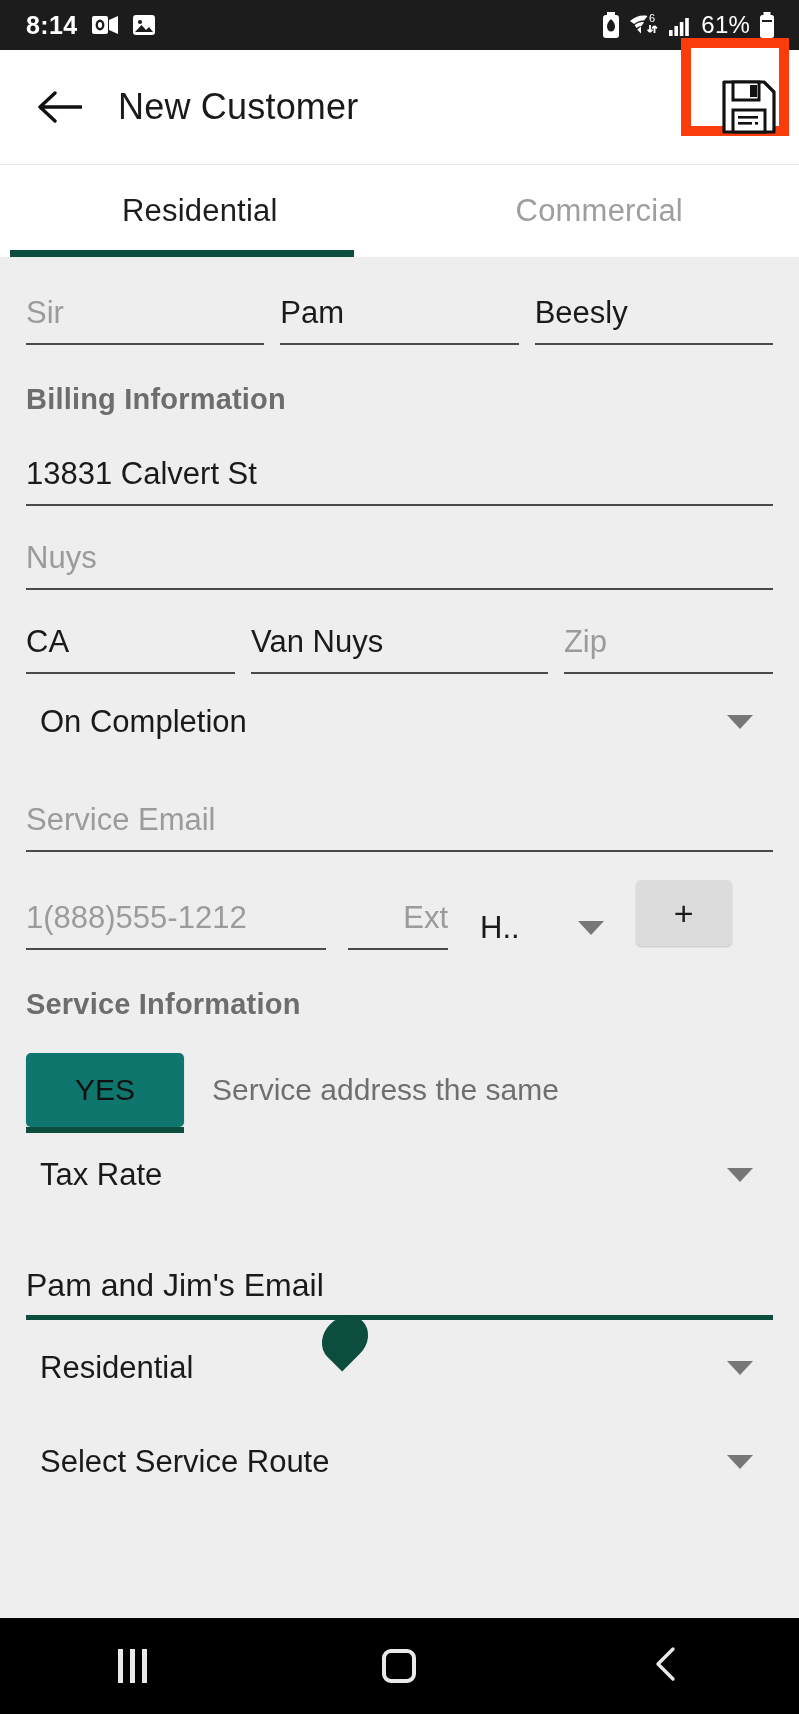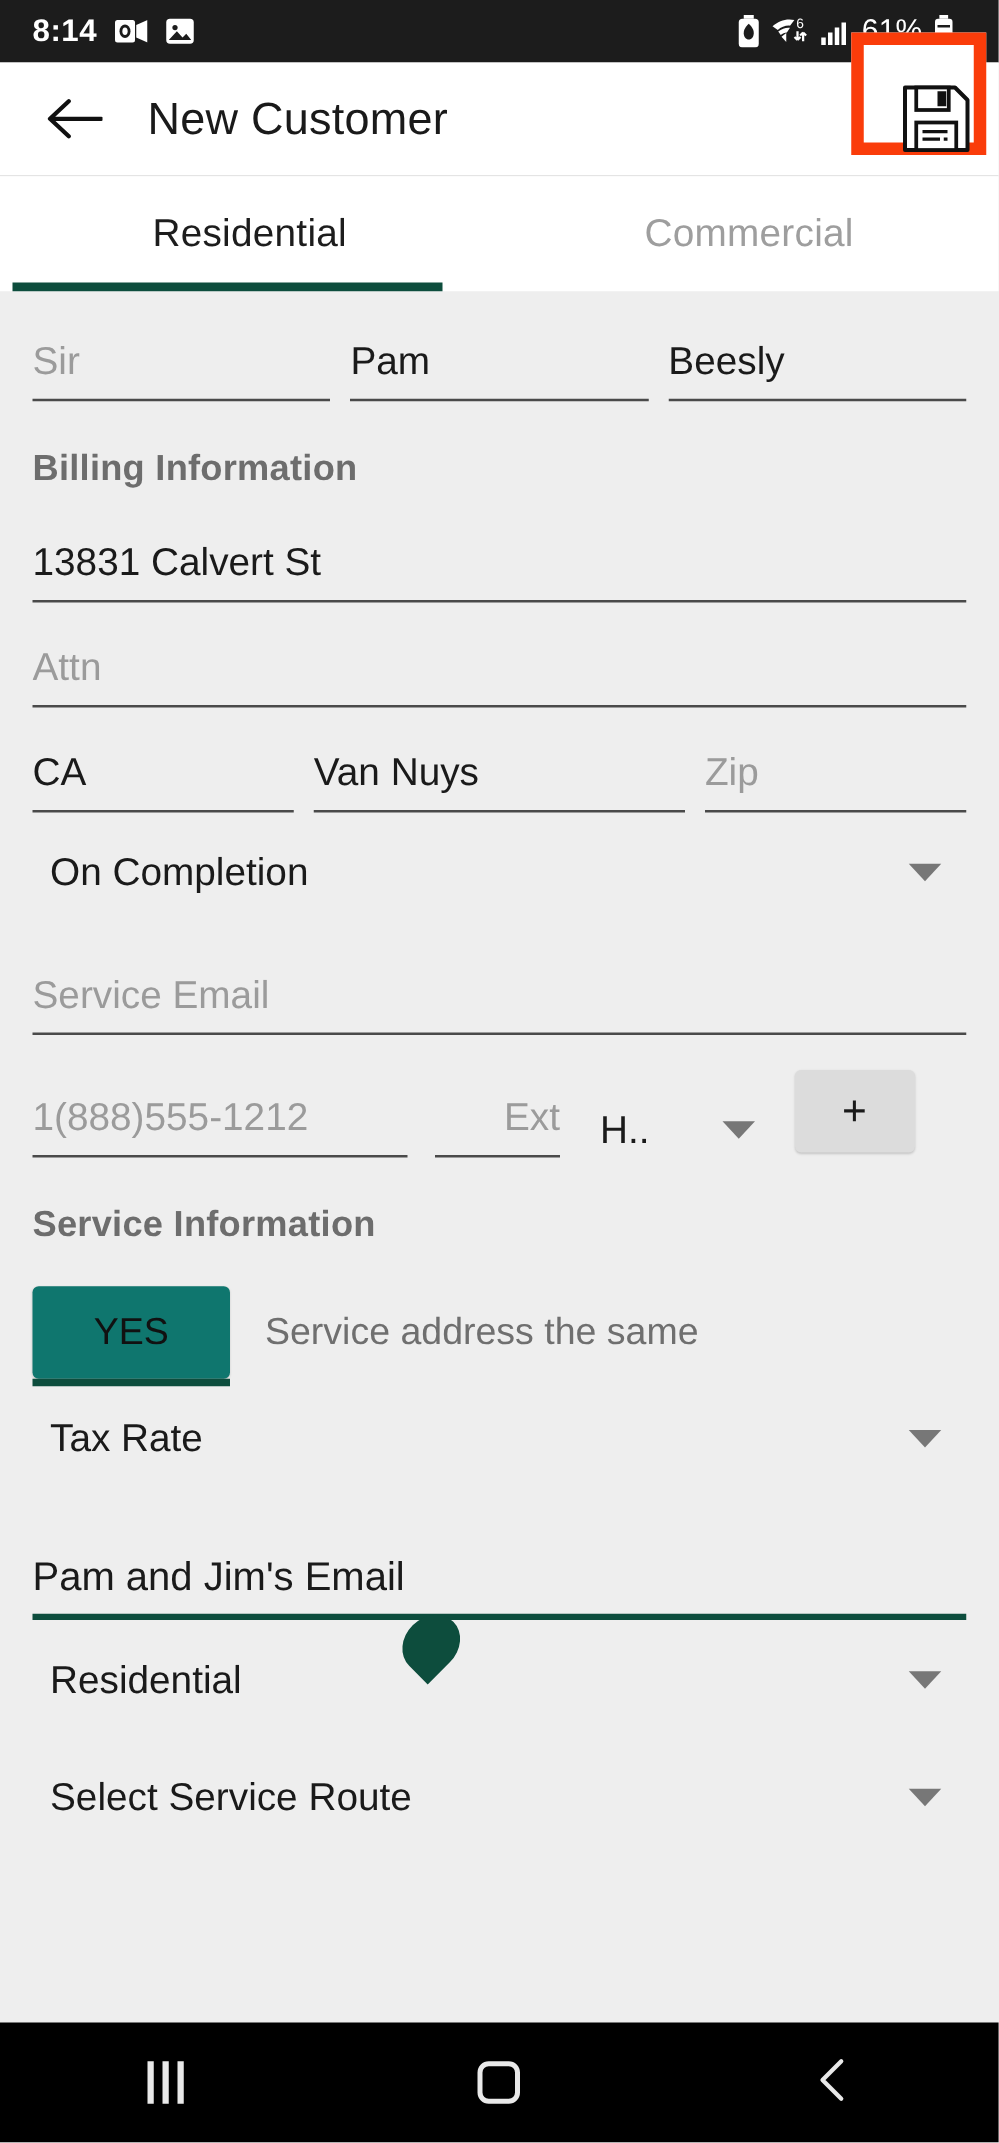--- a/index.html
+++ b/index.html
@@ -8,31 +8,31 @@
     background: #eeeeee;
     font-family: "Liberation Sans", sans-serif;
     overflow: hidden;
   }
   #screen { position: relative; width: 799px; height: 1714px; background: #eeeeee; }
 
   
   .statusbar {
     height: 50px; background: #1c1c1c; color: #ffffff;
     display: flex; align-items: center; justify-content: space-between;
-    padding: 0 36px 0 26px;
+    padding: 0 24px 0 26px;
   }
   .sb-left { display: flex; align-items: center; gap: 14px; }
   .sb-right { display: flex; align-items: center; gap: 9px; }
   .sb-clock { font-size: 25px; font-weight: 600; letter-spacing: .4px; }
   .sb-icon { display: inline-flex; align-items: center; }
   .sb-batt-pct { font-size: 24px; font-weight: 500; letter-spacing: .2px; }
 
   
   .appbar {
-    position: relative; height: 91px; background: #ffffff;
+    position: relative; height: 115px; background: #ffffff;
     display: flex; align-items: center; padding: 0 18px 0 28px;
     border-bottom: 1px solid #e4e4e4;
   }
   .back-btn { width: 62px; height: 62px; display: flex; align-items: center; justify-content: center; }
   .appbar-title {
     font-size: 36px; color: #1a1a1a; font-weight: 500;
     margin-left: 28px; letter-spacing: .2px;
   }
   .save-wrap { margin-left: auto; position: relative; }
   .save-annot {
@@ -264,21 +264,21 @@
 
     <div class="sec-head">Billing Information</div>
 
     <div class="field">
       <div class="val">13831 Calvert St</div>
       <div class="underline"></div>
     </div>
 
 
     <div class="field">
-      <div class="val placeholder">Attn</div>
+      <div class="val placeholder">Nuys</div>
       <div class="underline"></div>
     </div>
 
     <div class="row csz-row">
       <div class="field f-state">
         <div class="val">CA</div>
         <div class="underline"></div>
       </div>
       <div class="field f-city">
         <div class="val">Van Nuys</div>

